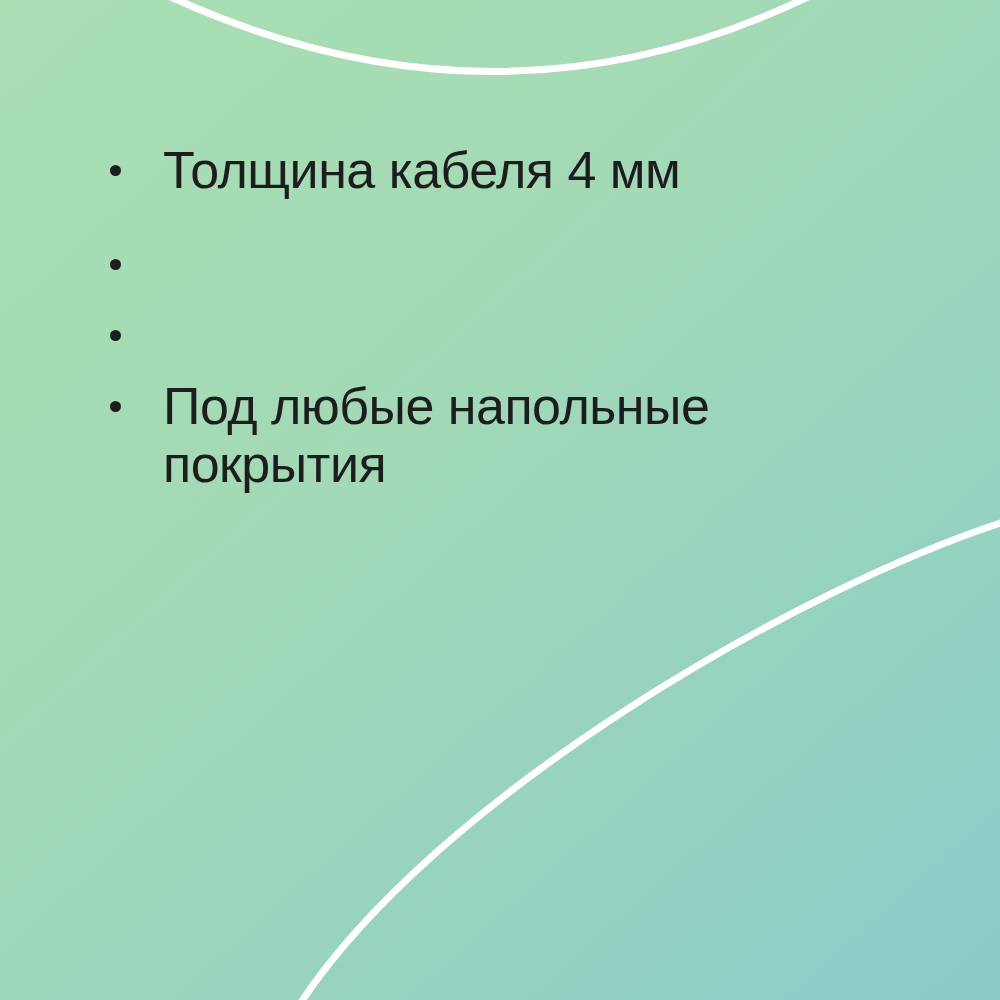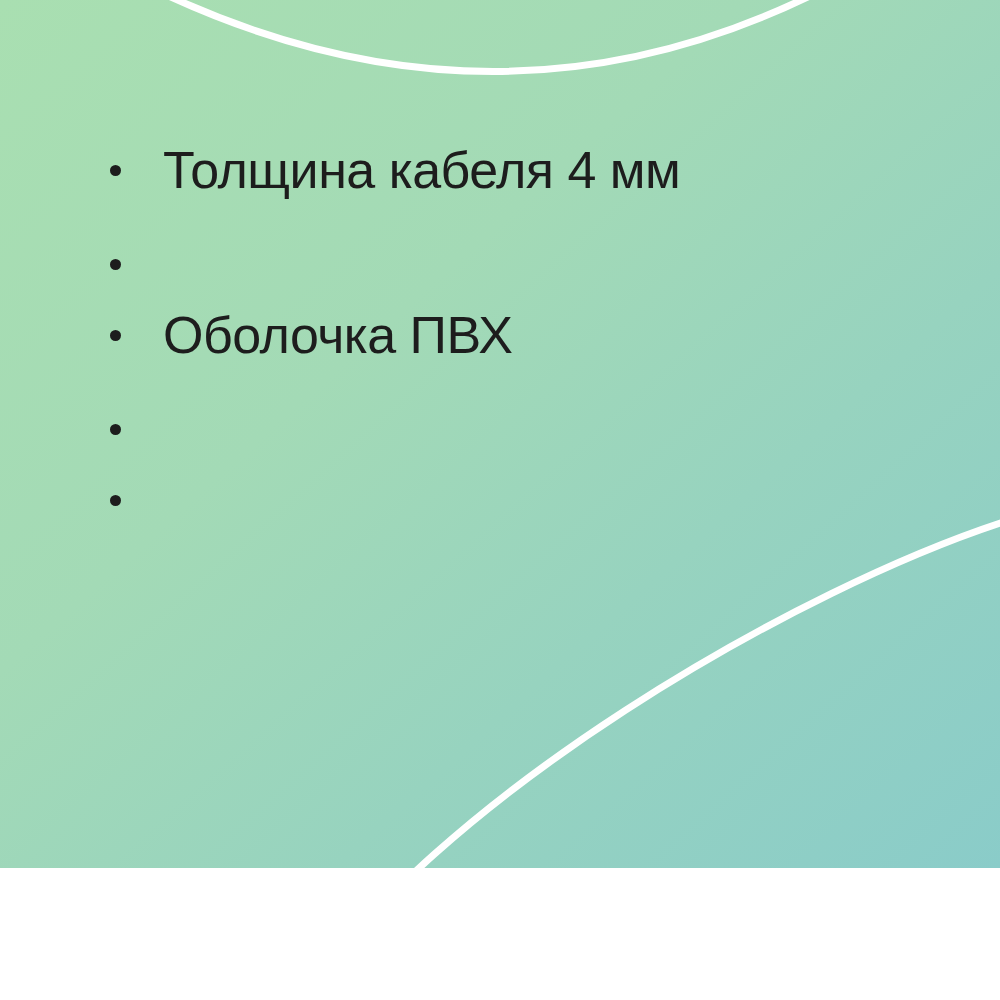--- a/index.html
+++ b/index.html
@@ -2,21 +2,21 @@
 <html><head>
 <meta charset="utf-8">
 <style>
   html, body {
     margin: 0;
     padding: 0;
   }
   .canvas {
     position: relative;
     width: 1000px;
-    height: 868px;
+    height: 1000px;
     overflow: hidden;
     background: linear-gradient(138deg, #a9dfb1 0%, #a3dab6 38%, #97d3bf 66%, #8accc9 100%);
     font-family: "Liberation Sans", sans-serif;
   }
   .curves {
     position: absolute;
     left: 0;
     top: 0;
     width: 1000px;
     height: 1000px;
@@ -72,23 +72,21 @@
   <ul class="features">
     <li>
       <span class="dot"></span>
       <span class="txt">Толщина кабеля 4 мм</span>
     </li>
     <li>
       <span class="dot"></span>
     </li>
     <li>
       <span class="dot"></span>
-      <span class="txt">Оболочка ПВХ</span>
     </li>
     <li>
       <span class="dot"></span>
-    </li>
-    <li>
-      <span class="dot"></span>
+      <span class="txt">Под любые напольные
+покрытия</span>
     </li>
   </ul>
 
 </div>
 
 </body></html>

